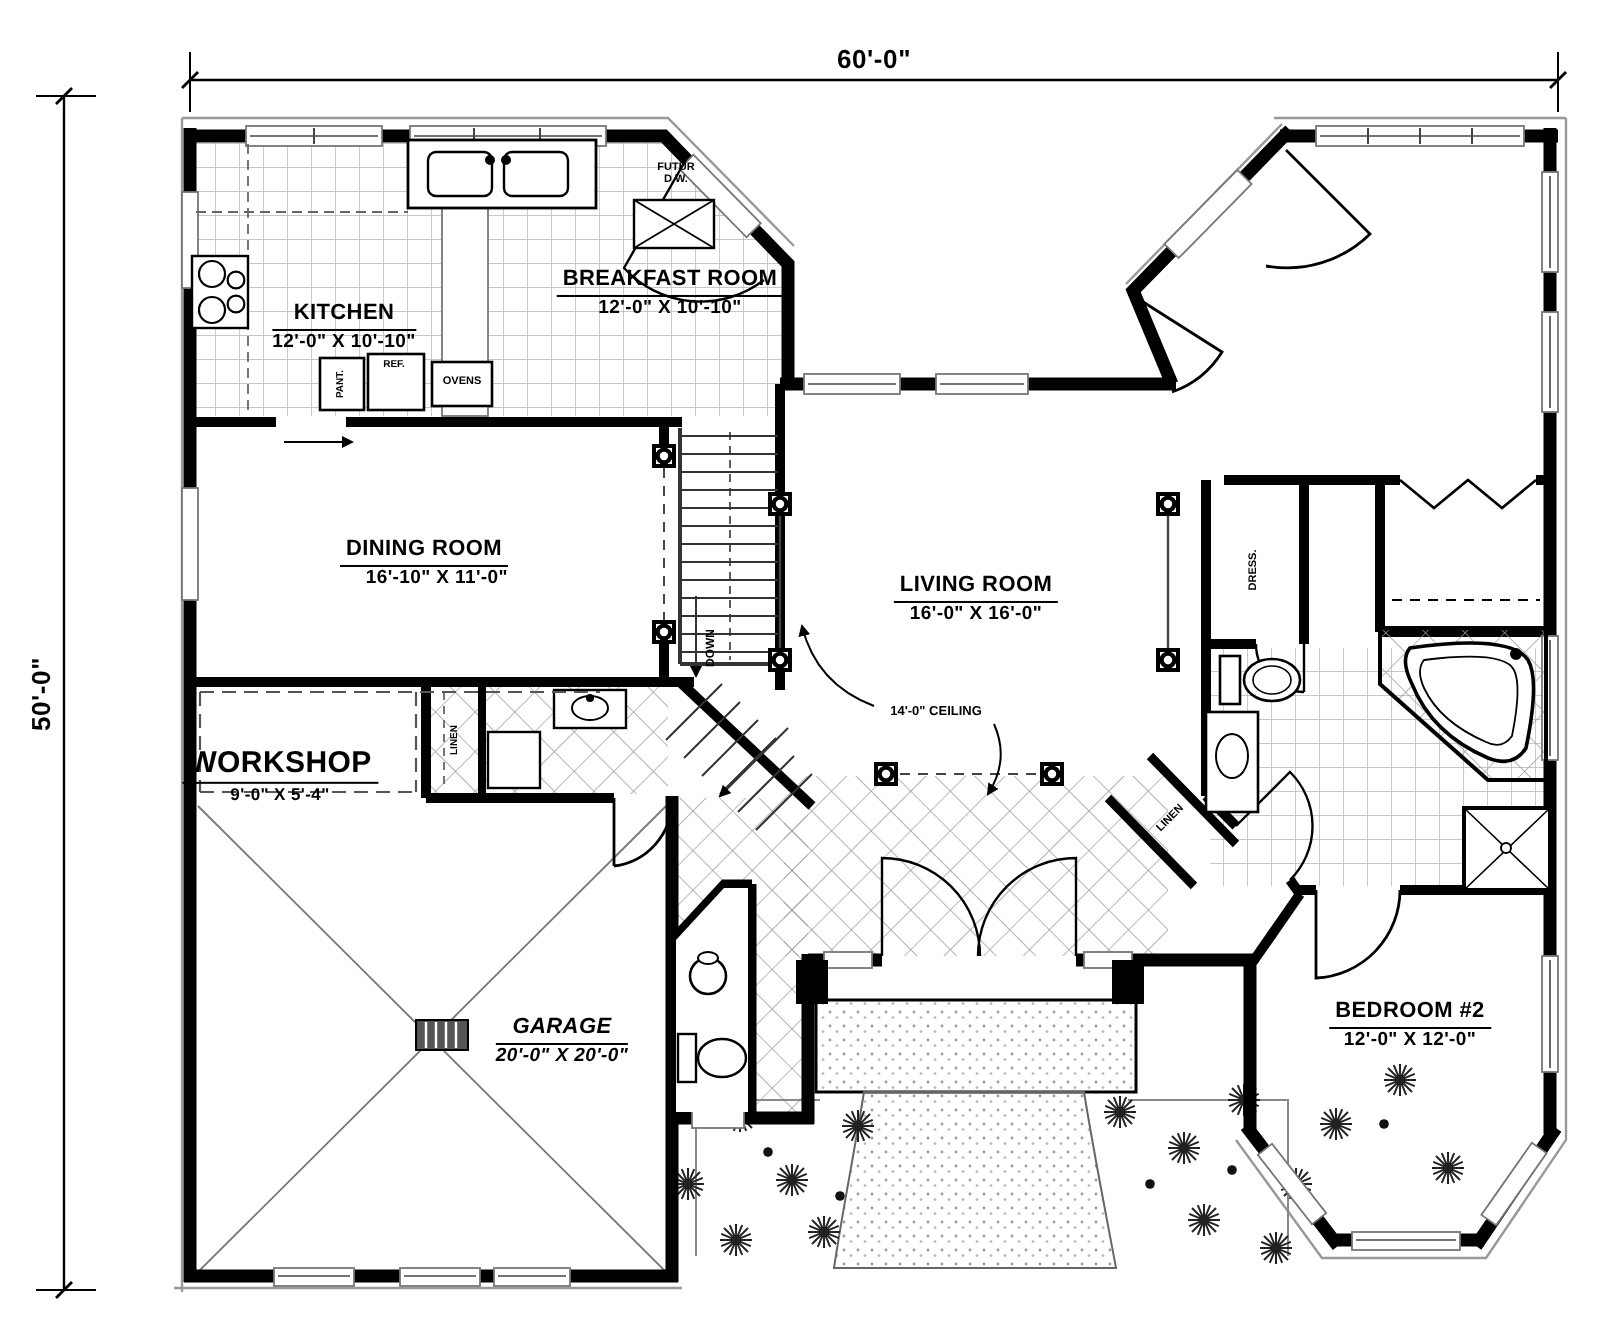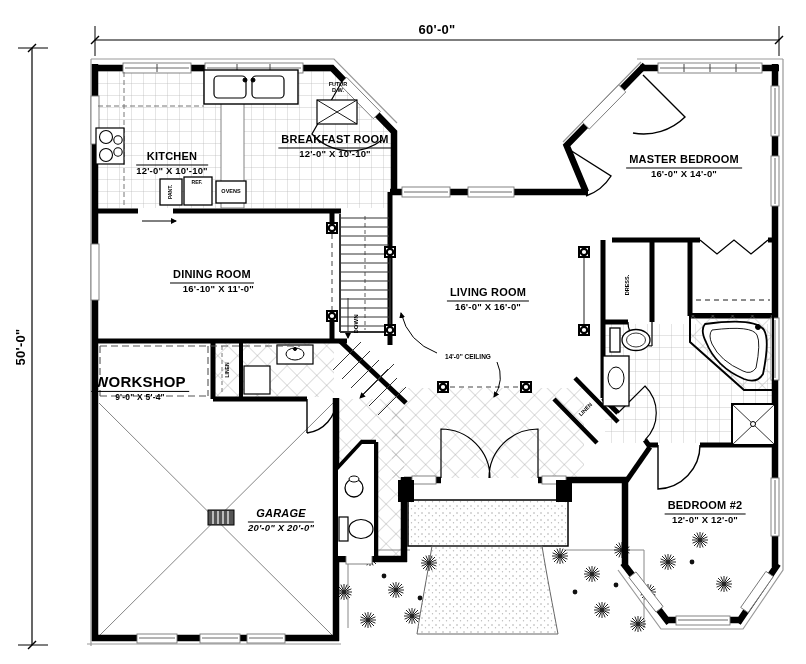--- a/index.html
+++ b/index.html
@@ -291,24 +291,20 @@
 <div class="lbl" style="left:172px;top:164px;">
   <div class="room-name">KITCHEN</div>
   <div class="room-size">12'-0" X 10'-10"</div>
 </div>
 
 <div class="lbl" style="left:306px;top:147px;margin-left:29px;">
   <div class="room-name">BREAKFAST ROOM</div>
   <div class="room-size">12'-0" X 10'-10"</div>
 </div>
 
-<div class="lbl" style="left:684px;top:167px;">
-  <div class="room-name">MASTER BEDROOM</div>
-  <div class="room-size">16'-0" X 14'-0"</div>
-</div>
 
 <div class="lbl" style="left:212px;top:282px;text-align:right;">
   <div class="room-name">DINING ROOM</div>
   <div class="room-size">16'-10" X 11'-0"</div>
 </div>
 
 <div class="lbl" style="left:488px;top:300px;">
   <div class="room-name">LIVING ROOM</div>
   <div class="room-size">16'-0" X 16'-0"</div>
 </div>

